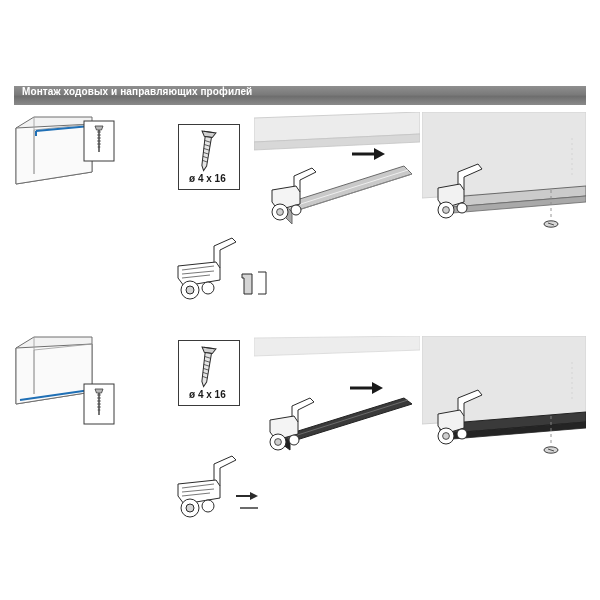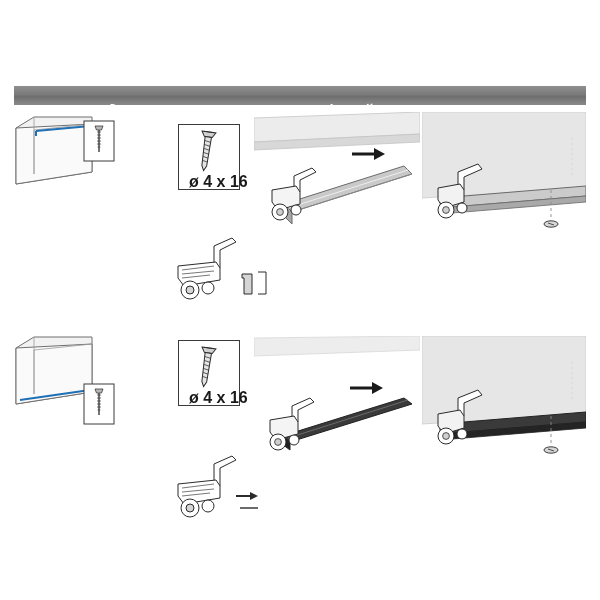--- a/index.html
+++ b/index.html
@@ -27,36 +27,35 @@
     left: 14px;
     top: 86px;
     width: 572px;
     height: 19px;
     background: linear-gradient(to bottom, #8f8f8f 0%, #7a7a7a 45%, #6e6e6e 55%, #8a8a8a 100%);
     border: 0;
   }
   .title-text {
     position: absolute;
     left: 8px;
-    top: 15px;
-    font-size: 15px;
+    top: 0;
+    font-size: 10px;
     font-weight: bold;
     color: #ffffff;
     letter-spacing: 0.1px;
     white-space: nowrap;
-    font-style: italic;
   }
 
   
   .panel {
     position: absolute;
   }
   .lbl {
     position: absolute;
-    font-size: 16px;
+    font-size: 10px;
     color: #1a1a1a;
     white-space: nowrap;
   }
   .lbl-b {
     font-weight: bold;
   }
   .box-frame {
     position: absolute;
     border: 1px solid #3a3a3a;
     background: #ffffff;

